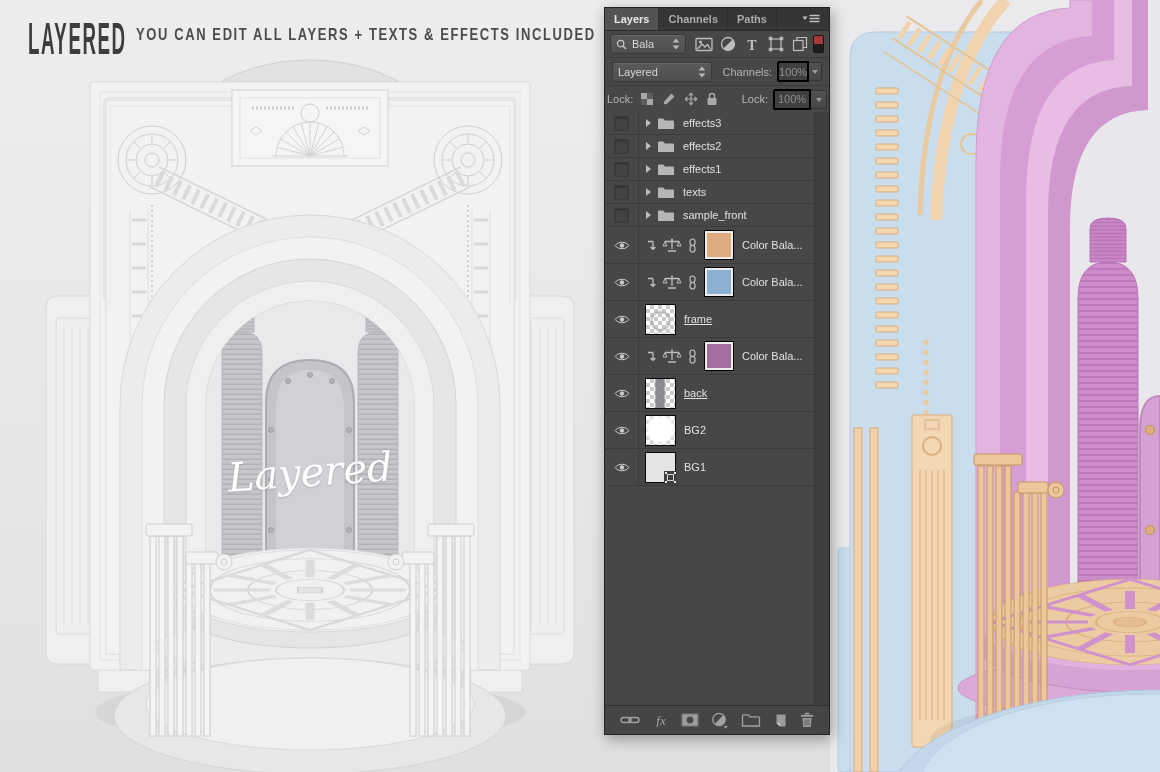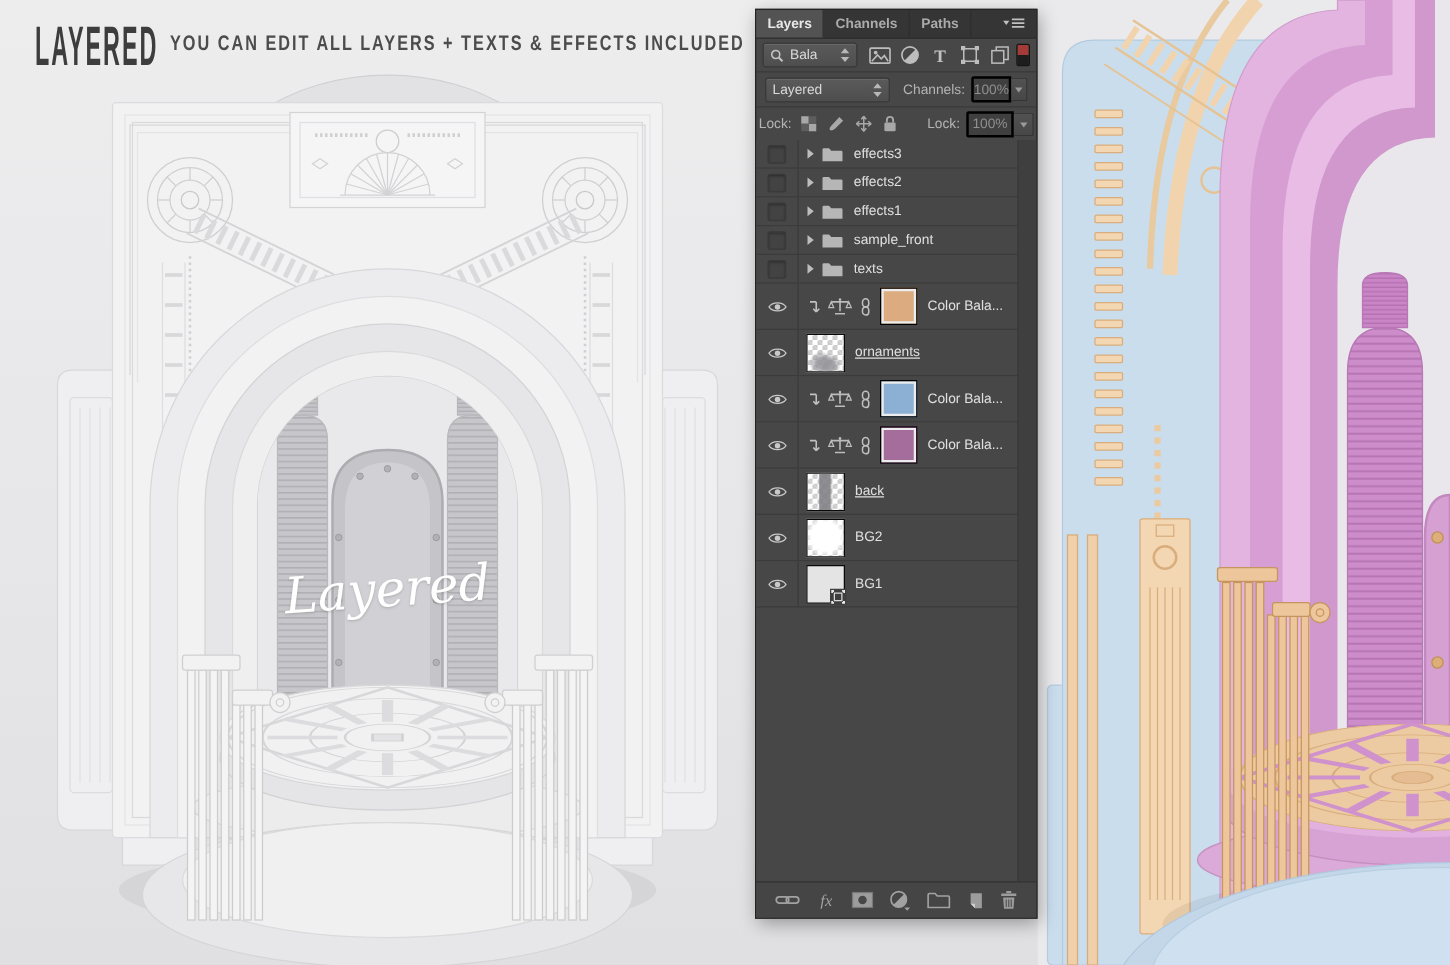--- a/index.html
+++ b/index.html
@@ -656,33 +656,33 @@
           <div class="lrow group">
             <div class="viscol">
               <div class="viswell"></div>
             </div>
             <span class="tri"></span>
             <span class="ico">
               <svg xmlns="http://www.w3.org/2000/svg" width="18" height="13" viewBox="0 0 18 13">
                 <path d="M1,12 L1,2.5 Q1,1.5 2,1.5 L6.2,1.5 L8,3.5 L16,3.5 Q17,3.5 17,4.5 L17,12 Z" fill="#b6b6b6"></path>
               </svg>
             </span>
-            <span class="lname">sample_front</span>
+            <span class="lname">texts</span>
           </div>
           <div class="lrow group">
             <div class="viscol">
               <div class="viswell"></div>
             </div>
             <span class="tri"></span>
             <span class="ico">
               <svg xmlns="http://www.w3.org/2000/svg" width="18" height="13" viewBox="0 0 18 13">
                 <path d="M1,12 L1,2.5 Q1,1.5 2,1.5 L6.2,1.5 L8,3.5 L16,3.5 Q17,3.5 17,4.5 L17,12 Z" fill="#b6b6b6"></path>
               </svg>
             </span>
-            <span class="lname">texts</span>
+            <span class="lname">sample_front</span>
           </div>
           <div class="lrow big">
             <div class="viscol">
               <span class="ico">
                 <svg xmlns="http://www.w3.org/2000/svg" width="16" height="11" viewBox="0 0 16 11">
                   <path d="M1.2,5.5 C4,1.2 12,1.2 14.8,5.5 C12,9.8 4,9.8 1.2,5.5 Z" fill="none" stroke="#c8c8c8"></path>
                   <circle cx="8" cy="5.5" r="2.2" fill="#c8c8c8"></circle>
                 </svg>
               </span>
             </div>
@@ -711,32 +711,20 @@
           </div>
           <div class="lrow big">
             <div class="viscol">
               <span class="ico">
                 <svg xmlns="http://www.w3.org/2000/svg" width="16" height="11" viewBox="0 0 16 11">
                   <path d="M1.2,5.5 C4,1.2 12,1.2 14.8,5.5 C12,9.8 4,9.8 1.2,5.5 Z" fill="none" stroke="#c8c8c8"></path>
                   <circle cx="8" cy="5.5" r="2.2" fill="#c8c8c8"></circle>
                 </svg>
               </span>
             </div>
-            <div class="thumb t-ornaments"></div>
-            <span class="lname u">ornaments</span>
-          </div>
-          <div class="lrow big">
-            <div class="viscol">
-              <span class="ico">
-                <svg xmlns="http://www.w3.org/2000/svg" width="16" height="11" viewBox="0 0 16 11">
-                  <path d="M1.2,5.5 C4,1.2 12,1.2 14.8,5.5 C12,9.8 4,9.8 1.2,5.5 Z" fill="none" stroke="#c8c8c8"></path>
-                  <circle cx="8" cy="5.5" r="2.2" fill="#c8c8c8"></circle>
-                </svg>
-              </span>
-            </div>
             <span class="clipicons">
               <span class="ico">
                 <svg xmlns="http://www.w3.org/2000/svg" width="10" height="11" viewBox="0 0 10 11">
                   <path d="M2,1.5 H7 M7,1.5 V9 M7,9.5 L4.6,7 M7,9.5 L9.4,7" fill="none" stroke="#c0c0c0" stroke-width="1.3"></path>
                 </svg>
               </span>
               <span class="ico">
                 <svg xmlns="http://www.w3.org/2000/svg" width="20" height="15" viewBox="0 0 20 15">
                   <path d="M10,1.5 V11 M6,13 H14 M3,3.5 H17" fill="none" stroke="#bcbcbc" stroke-width="1.3"></path>
                   <path d="M3,3.5 L1,8 H5 Z M17,3.5 L15,8 H19 Z" fill="none" stroke="#bcbcbc"></path>
@@ -745,20 +733,32 @@
               </span>
               <span class="ico">
                 <svg xmlns="http://www.w3.org/2000/svg" width="9" height="15" viewBox="0 0 9 15">
                   <rect x="2" y="1" width="5" height="6.5" rx="2.5" fill="none" stroke="#c0c0c0" stroke-width="1.2"></rect>
                   <rect x="2" y="7.5" width="5" height="6.5" rx="2.5" fill="none" stroke="#c0c0c0" stroke-width="1.2"></rect>
                 </svg>
               </span>
             </span>
             <div class="swatch" style="background: rgb(140, 176, 212);"></div>
             <span class="lname">Color Bala...</span>
+          </div>
+          <div class="lrow big">
+            <div class="viscol">
+              <span class="ico">
+                <svg xmlns="http://www.w3.org/2000/svg" width="16" height="11" viewBox="0 0 16 11">
+                  <path d="M1.2,5.5 C4,1.2 12,1.2 14.8,5.5 C12,9.8 4,9.8 1.2,5.5 Z" fill="none" stroke="#c8c8c8"></path>
+                  <circle cx="8" cy="5.5" r="2.2" fill="#c8c8c8"></circle>
+                </svg>
+              </span>
+            </div>
+            <div class="thumb t-frame"></div>
+            <span class="lname u">frame</span>
           </div>
           <div class="lrow big">
             <div class="viscol">
               <span class="ico">
                 <svg xmlns="http://www.w3.org/2000/svg" width="16" height="11" viewBox="0 0 16 11">
                   <path d="M1.2,5.5 C4,1.2 12,1.2 14.8,5.5 C12,9.8 4,9.8 1.2,5.5 Z" fill="none" stroke="#c8c8c8"></path>
                   <circle cx="8" cy="5.5" r="2.2" fill="#c8c8c8"></circle>
                 </svg>
               </span>
             </div>

